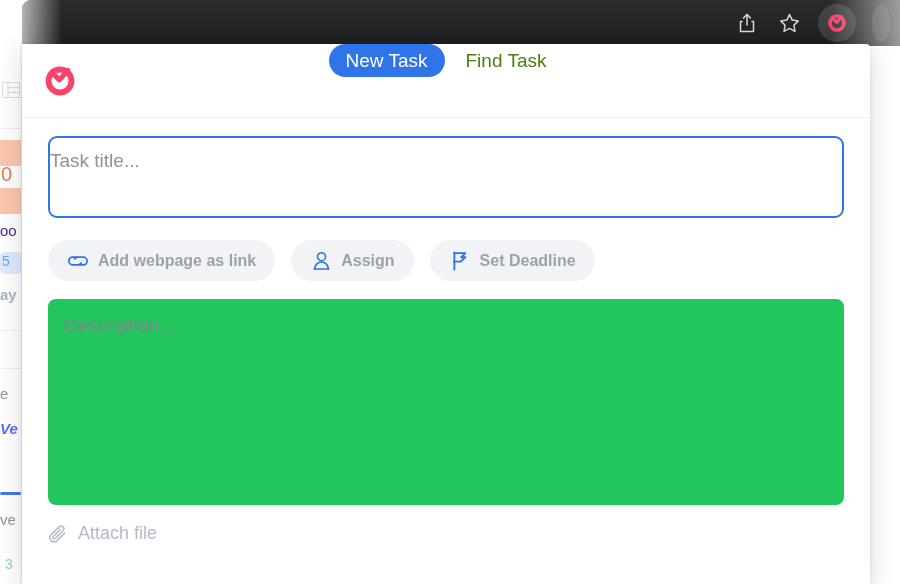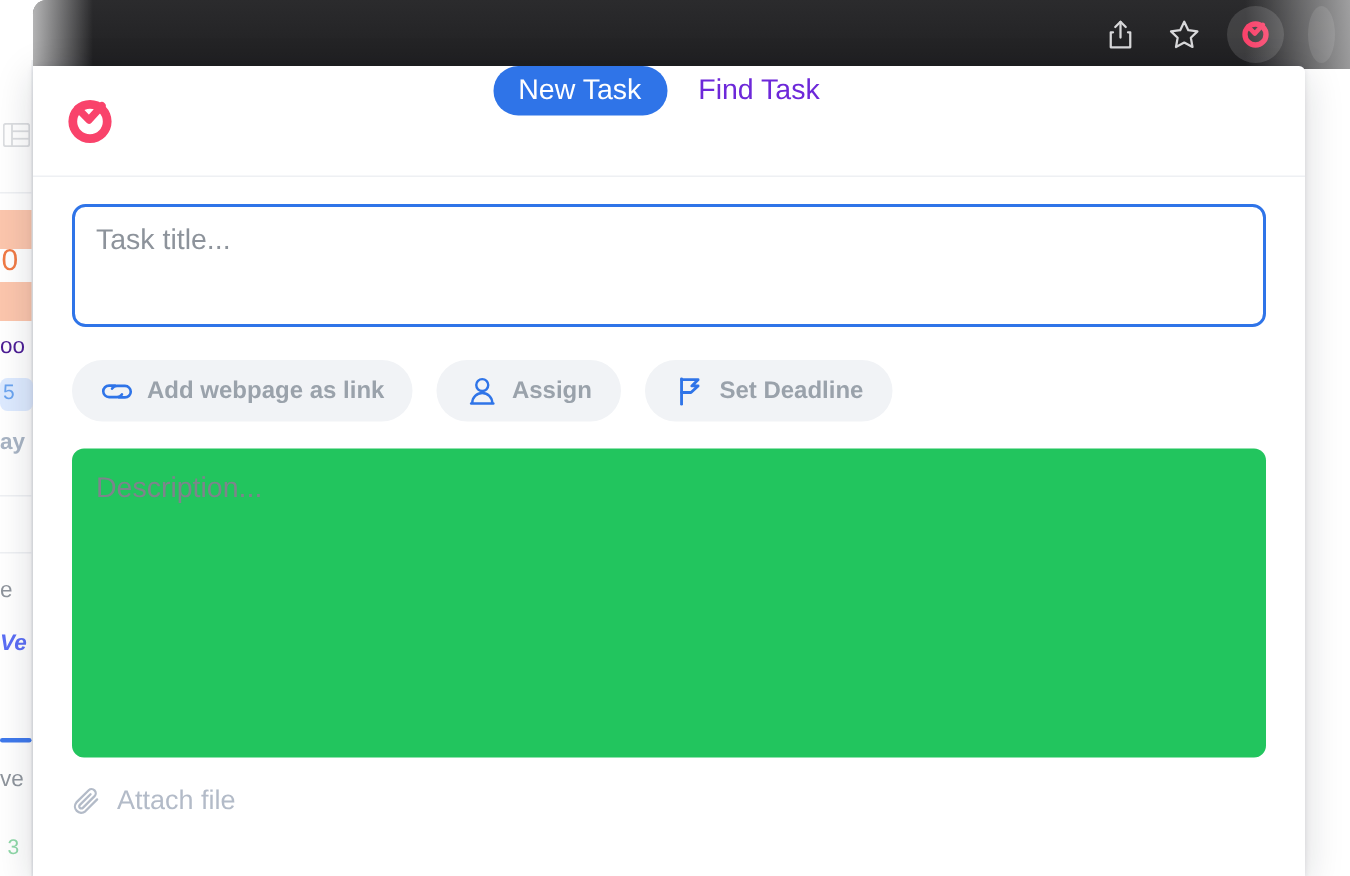--- a/index.html
+++ b/index.html
@@ -180,21 +180,21 @@
     position: absolute;
     left: 0; right: 0; top: 0;
     height: 74px;
     display: flex;
     align-items: flex-start;
     justify-content: center;
     gap: 4px;
   }
   .tab {
     font-size: 19px;
-    color: #6d28d9;
+    color: #4d7c0f;
     padding: 7px 17px;
     border-radius: 18px;
     cursor: pointer;
     white-space: nowrap;
     line-height: 1;
   }
   .tab.active {
     background: #2f74e8;
     color: #ffffff;
     font-weight: normal;
@@ -203,21 +203,21 @@
   .panel-body {
     padding: 18px 26px 0 26px;
   }
 
   .title-input {
     width: 100%;
     height: 82px;
     border: 2px solid #2f74e8;
     border-radius: 9px;
     background: #ffffff;
-    padding: 12px 14px;
+    padding: 12px 0;
     font-size: 19px;
     font-family: "Liberation Sans", sans-serif;
     color: #3a3f46;
     outline: none;
     resize: none;
     overflow: hidden;
     display: block;
   }
   .title-input::placeholder { color: #8d939b; }
 

